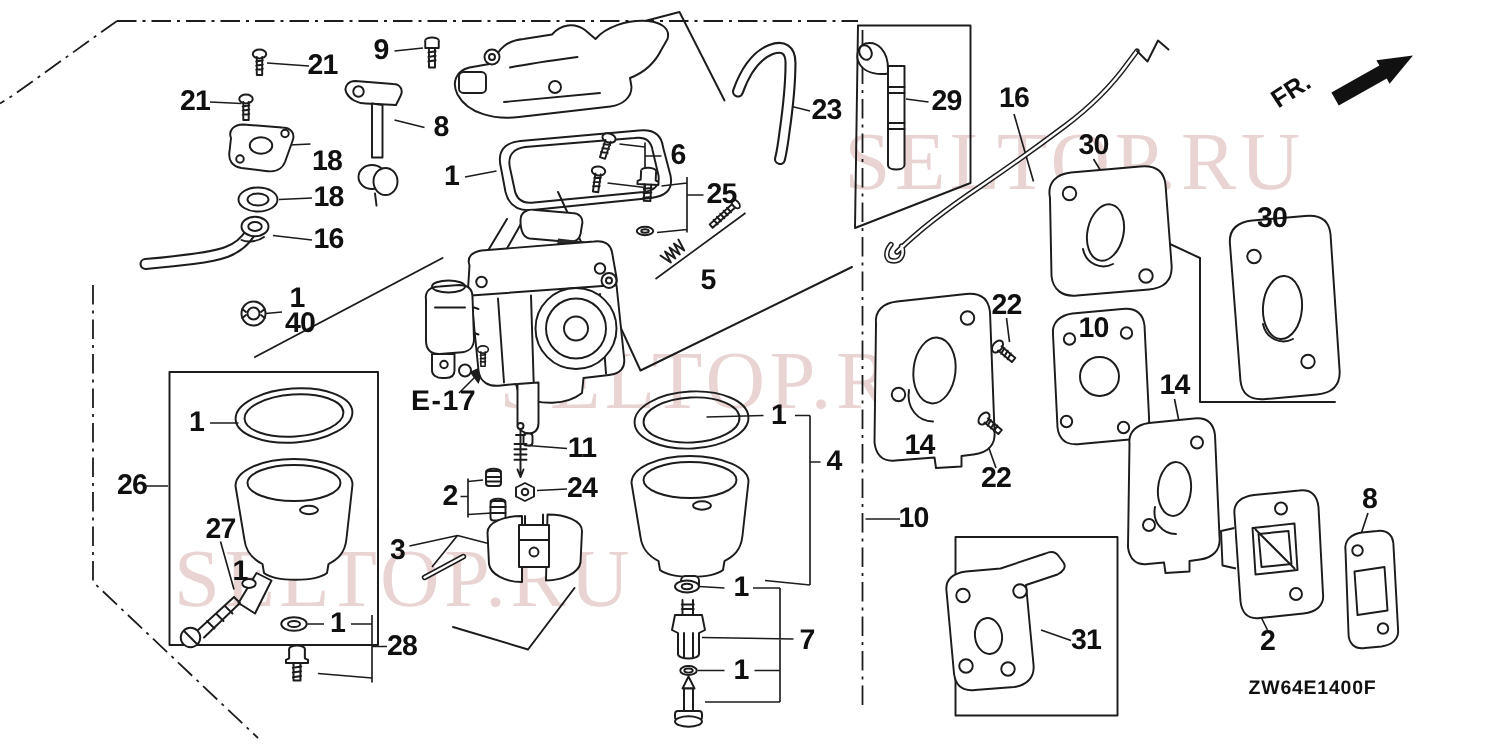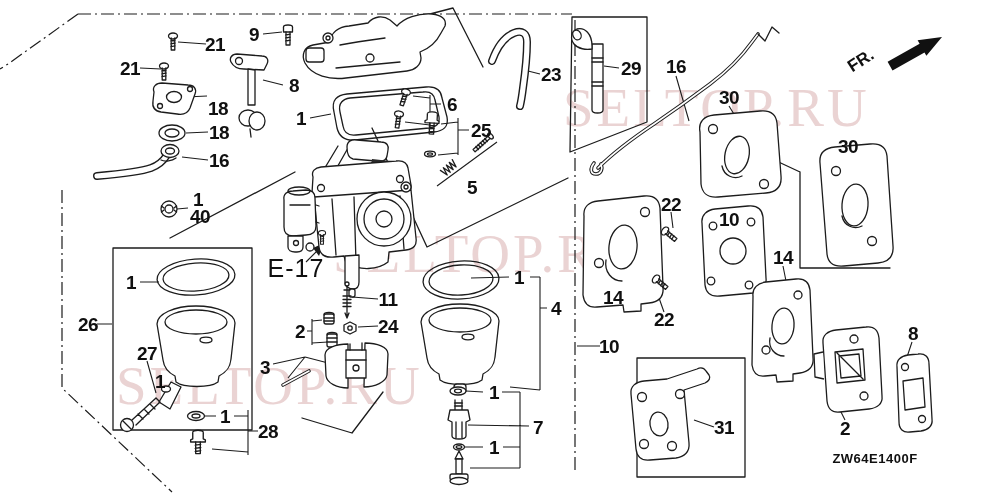--- a/index.html
+++ b/index.html
@@ -11,21 +11,21 @@
   .ld{fill:none;stroke:#1c1c1c;stroke-width:1.1}
   .dd{fill:none;stroke:#1c1c1c;stroke-width:1.2;stroke-dasharray:13 4 2 4}
   .tube{fill:none;stroke:#1c1c1c;stroke-width:8;stroke-linecap:round;stroke-linejoin:round}
   .tin{fill:none;stroke:#fff;stroke-width:5.2;stroke-linecap:round;stroke-linejoin:round}
   .rod{fill:none;stroke:#1c1c1c;stroke-width:3.6;stroke-linecap:round;stroke-linejoin:round}
   .rin{fill:none;stroke:#fff;stroke-width:1.6;stroke-linecap:round;stroke-linejoin:round}
   .co{position:absolute;transform:translate(-50%,-50%);font-weight:700;font-size:19px;
       letter-spacing:-0.5px;white-space:nowrap;font-style:normal;line-height:1}
   .wm{position:absolute;font-family:"Liberation Serif",serif;font-weight:400;font-size:55px;
       color:rgba(196,130,130,0.35);letter-spacing:3px;white-space:nowrap;line-height:1;user-select:none}
-  .eref{position:absolute;transform:translate(-50%,-50%);font-weight:400;font-size:25px;
+  .eref{position:absolute;transform:translate(-50%,-50%);font-weight:700;font-size:19px;
         letter-spacing:1px;white-space:nowrap;line-height:1}
   .code{position:absolute;transform:translate(-50%,-50%);font-weight:700;font-size:13px;
         letter-spacing:0.5px;white-space:nowrap;line-height:1}
   .fr{position:absolute;font-weight:700;font-size:17px;transform:rotate(-33deg);line-height:1}
 </style>
 </head>
 <body>
 
 <div class="stage">
 

